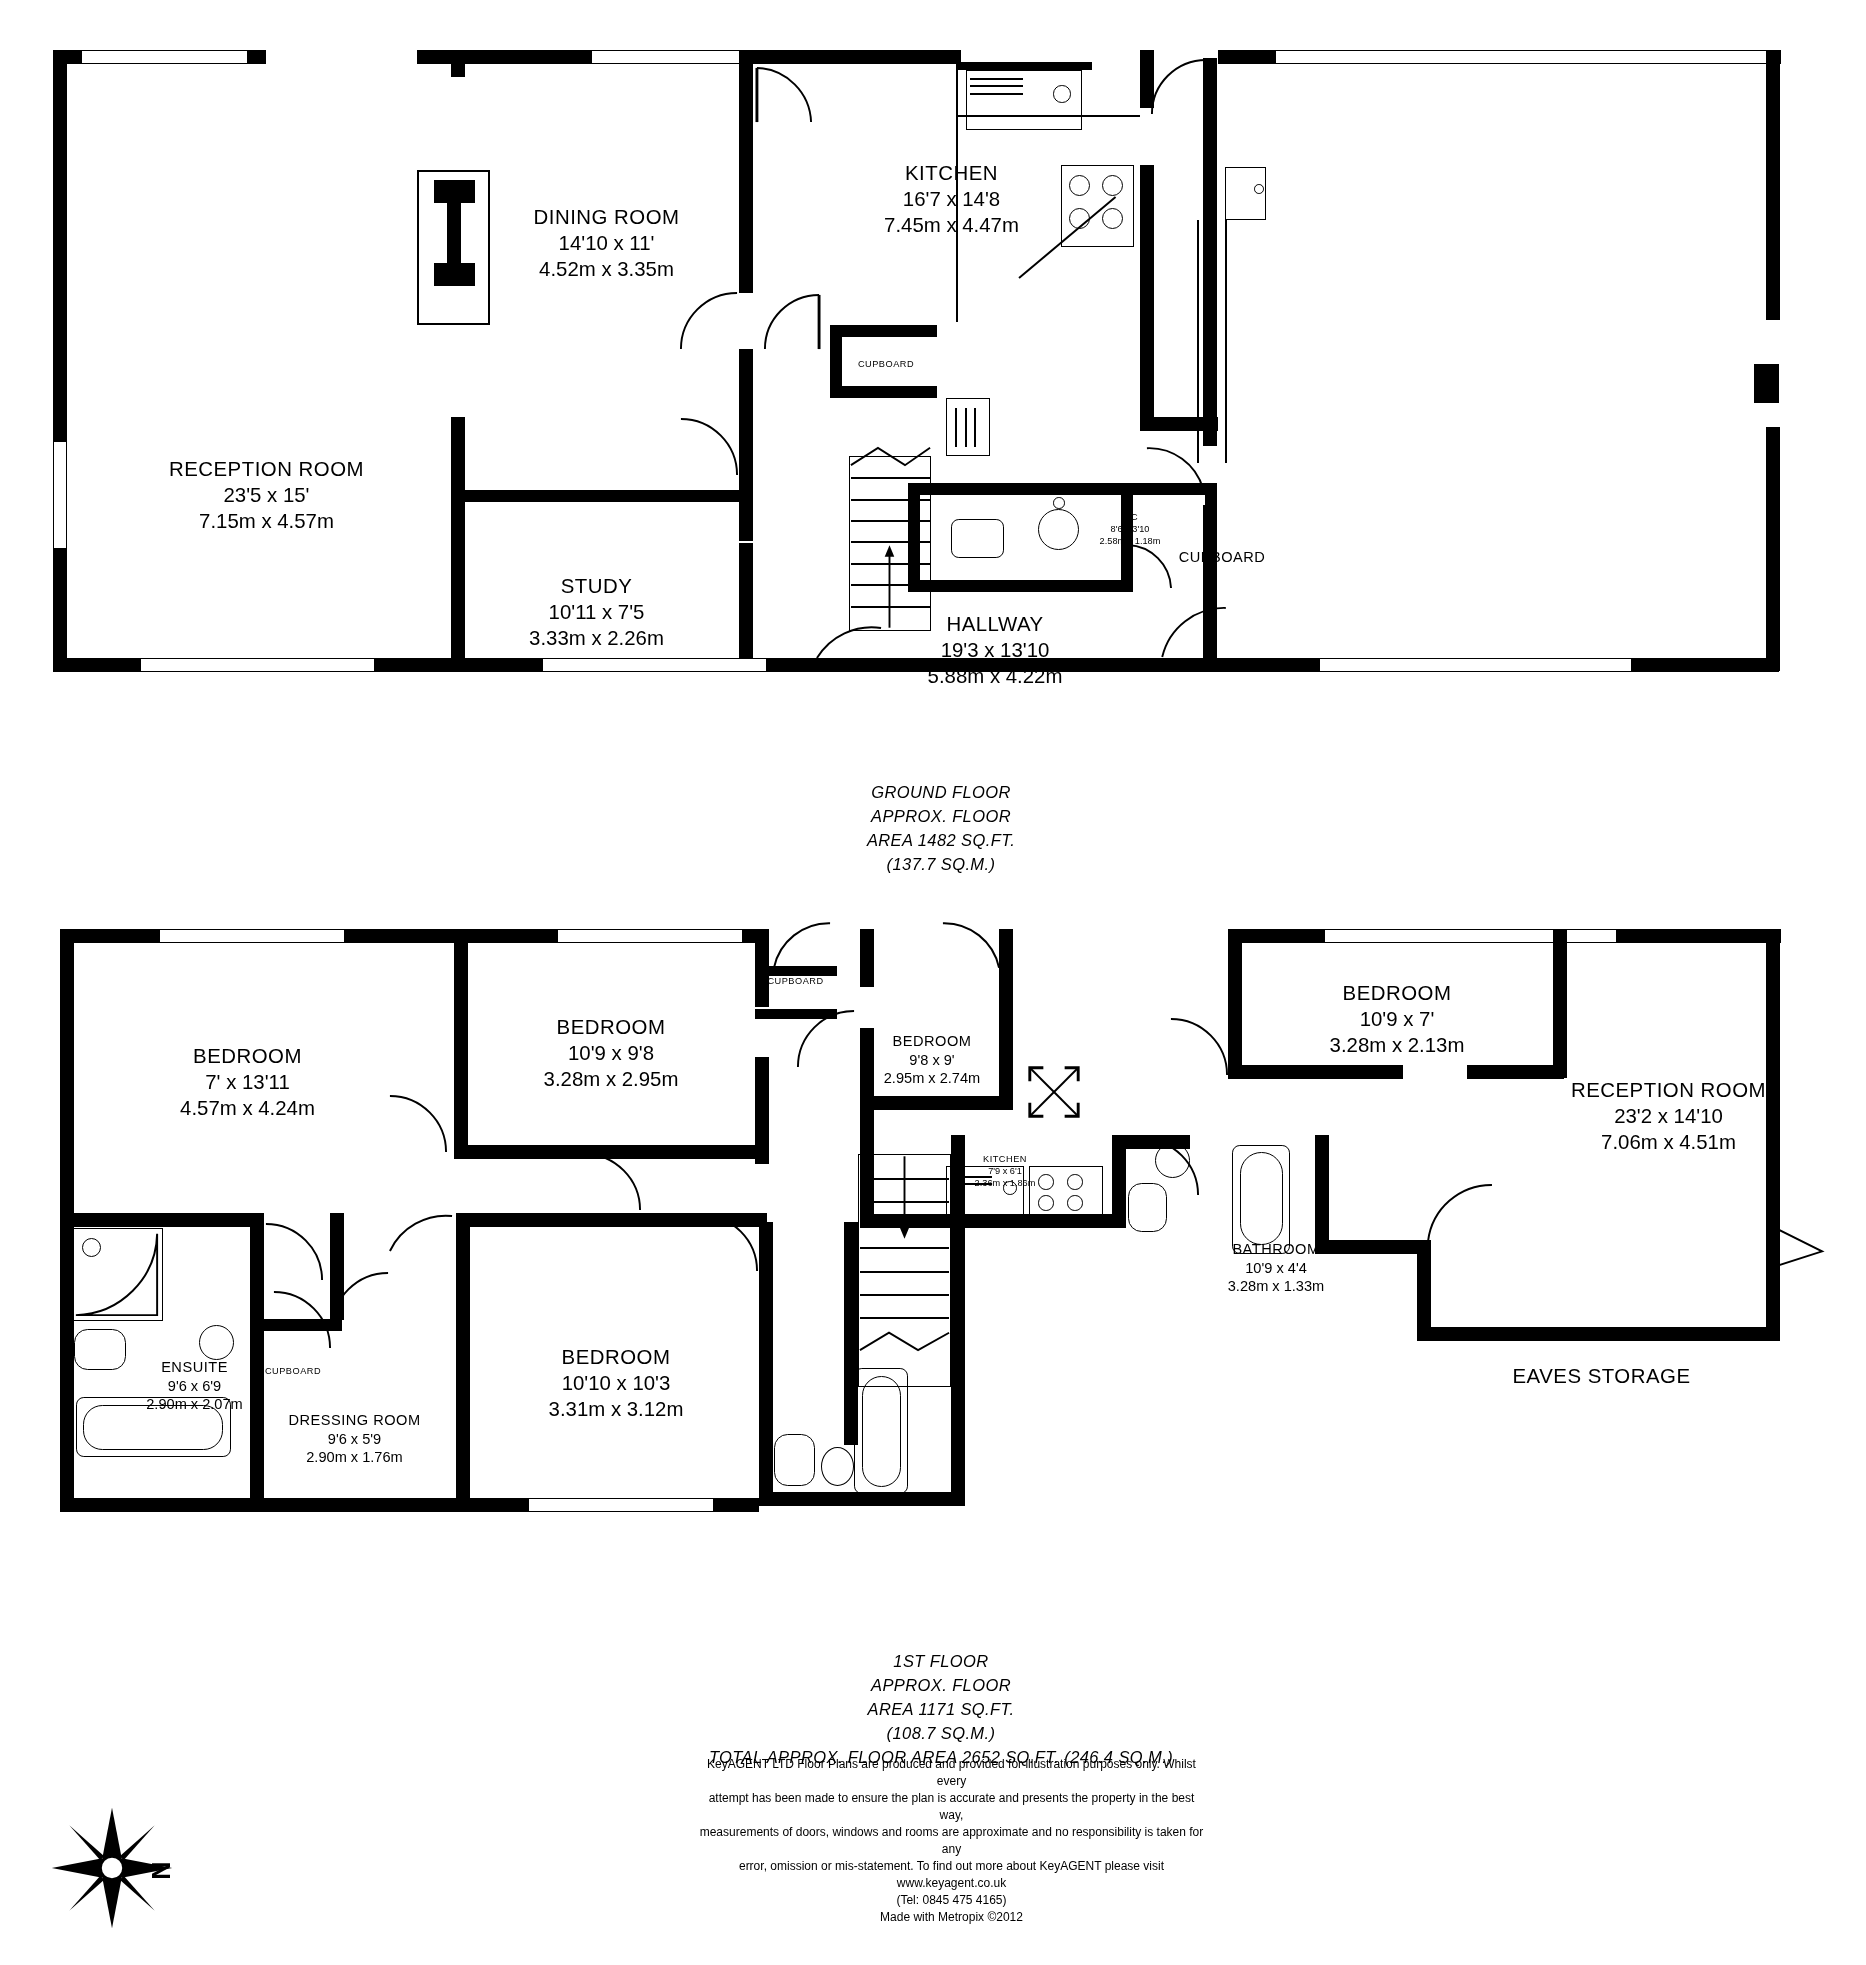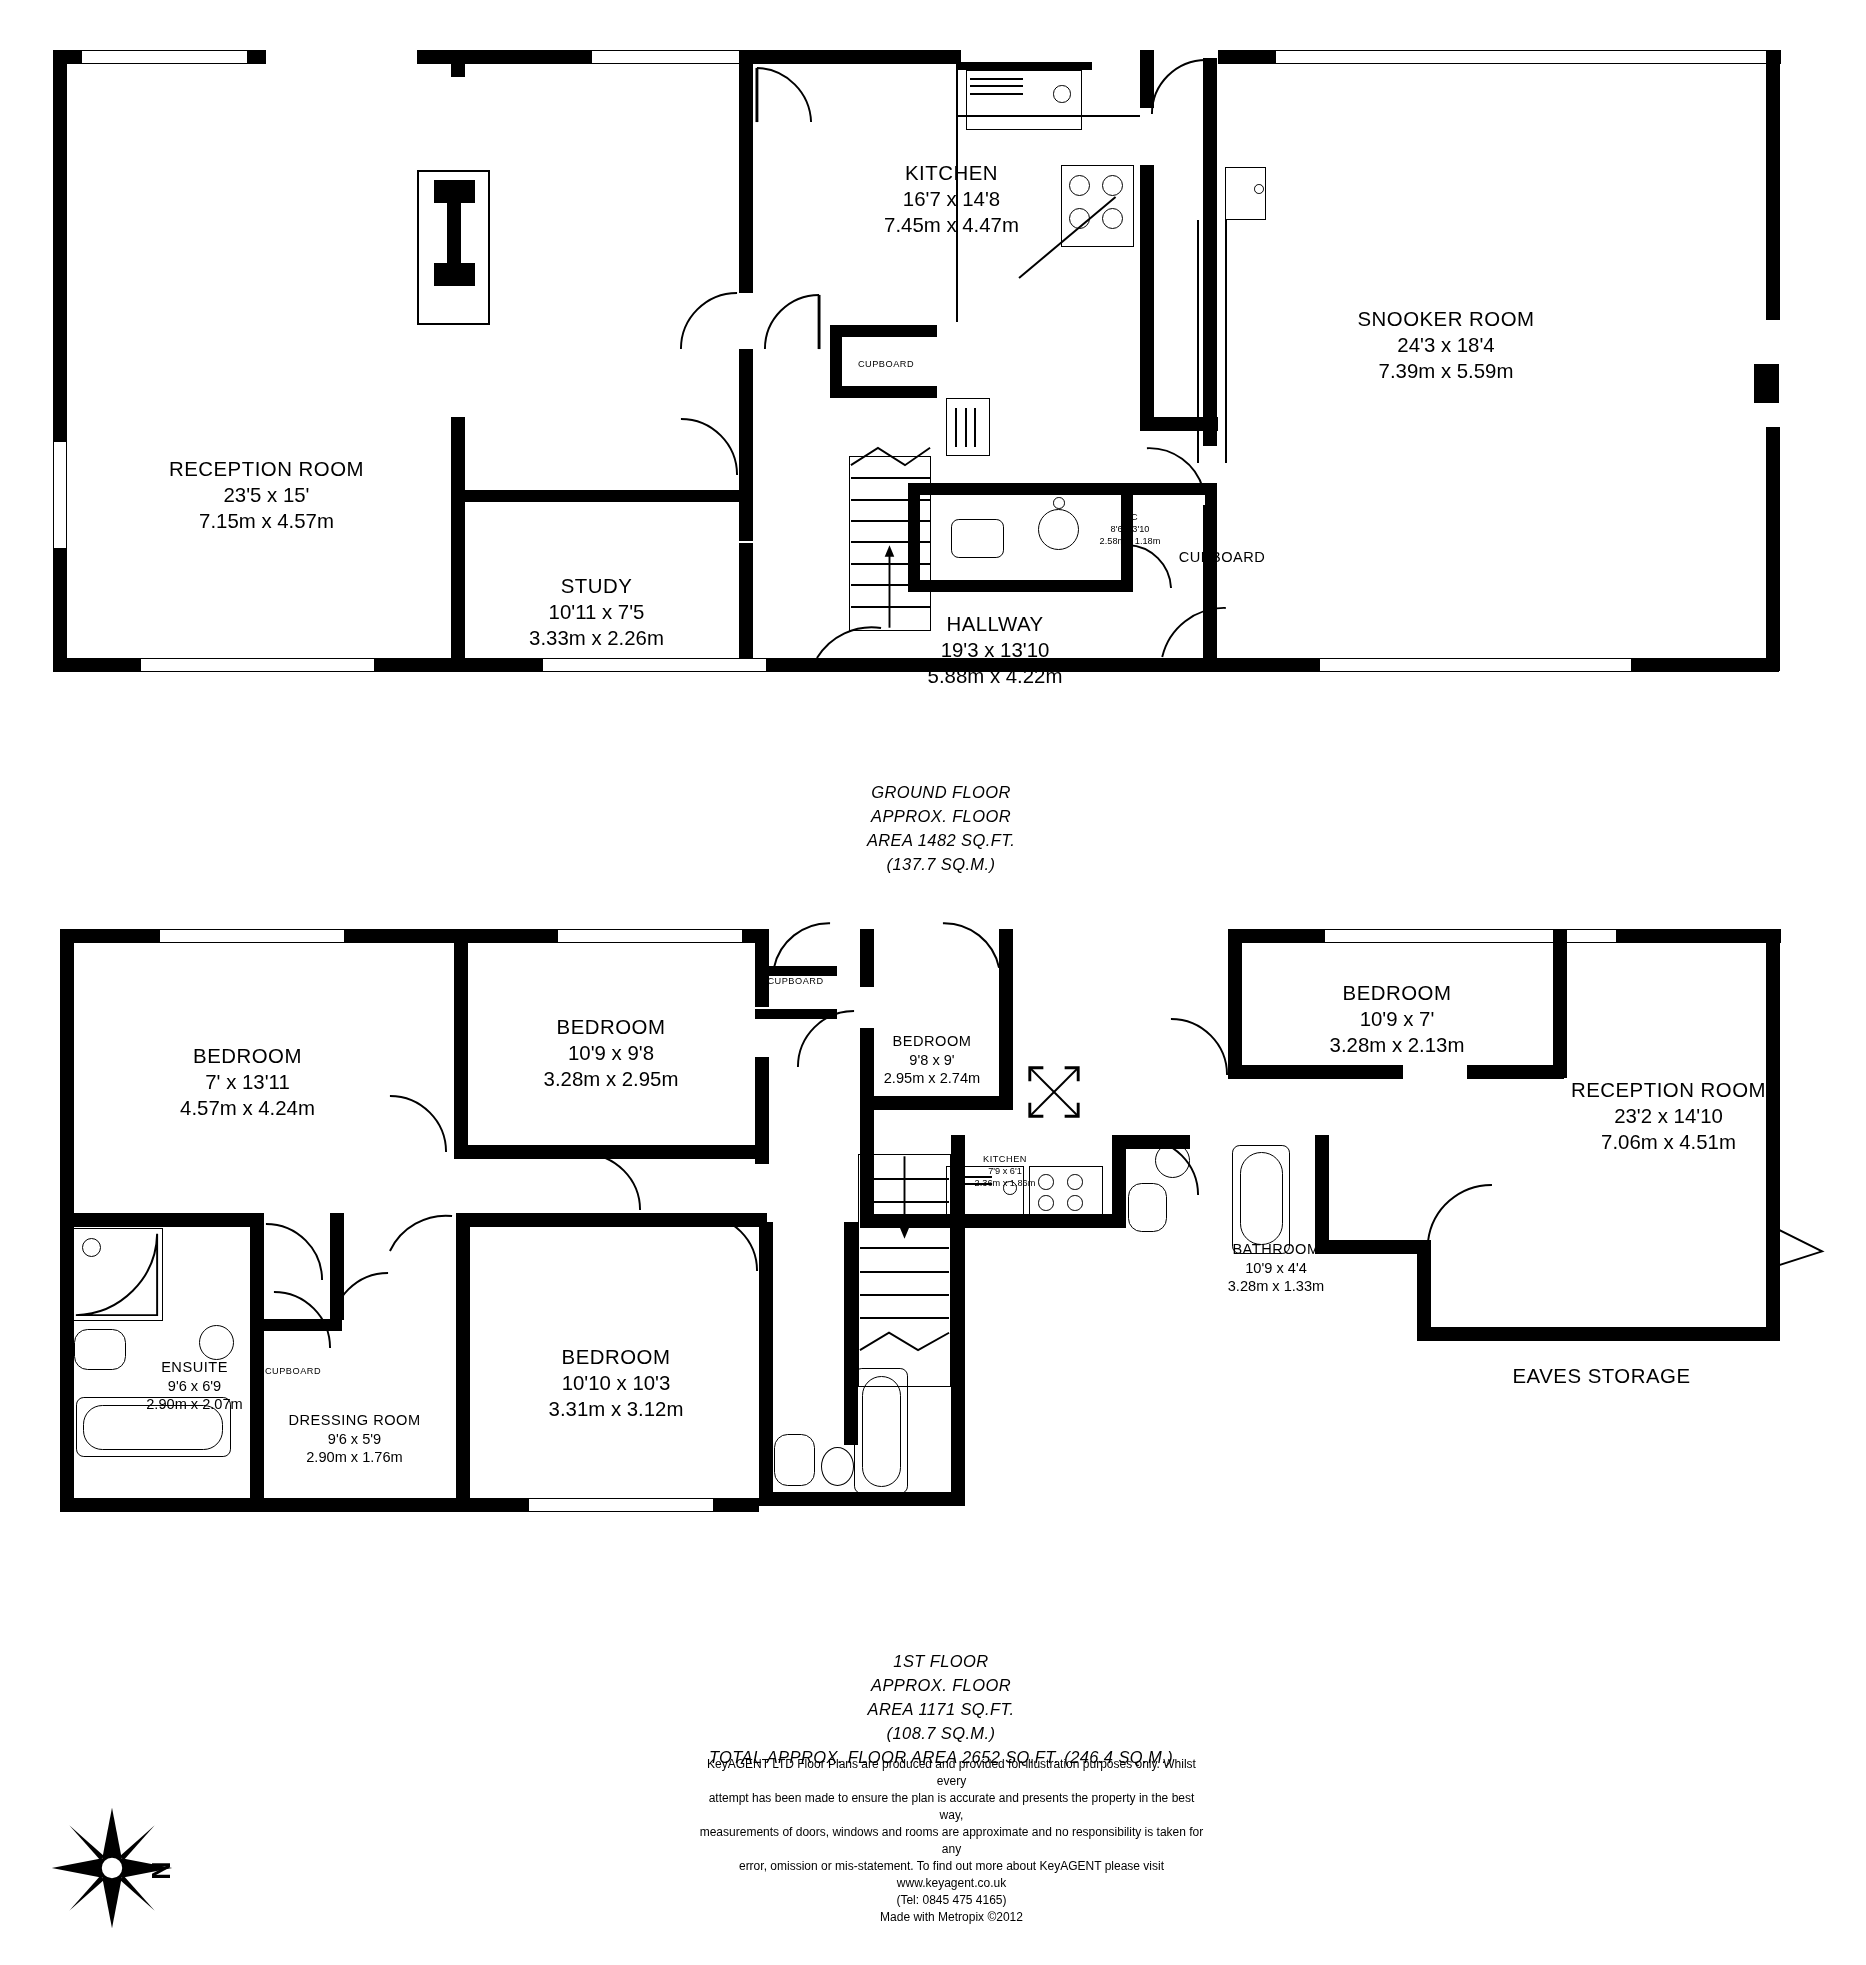--- a/index.html
+++ b/index.html
@@ -157,32 +157,32 @@
   <svg class="door" style="left:1145px;top:446px;width:60px;height:45px;border:none;" viewBox="0 0 62 46" width="60" height="45">
     <path d="M60 44 A58 58 0 0 0 2 2" stroke="#000" stroke-width="2" fill="none"></path>
   </svg>
   <svg class="door" style="left:1150px;top:58px;width:58px;height:58px;border:none;" viewBox="0 0 60 60" width="58" height="58">
     <path d="M2 58 A56 56 0 0 1 58 2" stroke="#000" stroke-width="2" fill="none"></path>
   </svg>
   <svg class="door" style="left:1126px;top:543px;width:47px;height:47px;border:none;" viewBox="0 0 48 48" width="47" height="47">
     <path d="M2 2 A46 46 0 0 1 46 46" stroke="#000" stroke-width="2" fill="none"></path>
   </svg>
 
+  <div class="room-label rl-lg" style="left:466px;top:204px;width:281px;">
+    <div class="nm">DINING ROOM</div>
+    <div>14'10 x 11'</div>
+    <div>4.52m x 3.35m</div>
+  </div>
 
   <div class="room-label rl-lg" style="left:830px;top:160px;width:243px;">
     <div class="nm">KITCHEN</div>
     <div>16'7 x 14'8</div>
     <div>7.45m x 4.47m</div>
   </div>
 
-  <div class="room-label rl-lg" style="left:1286px;top:306px;width:320px;">
-    <div class="nm">SNOOKER ROOM</div>
-    <div>24'3 x 18'4</div>
-    <div>7.39m x 5.59m</div>
-  </div>
 
   <div class="room-label rl-lg" style="left:116px;top:456px;width:301px;">
     <div class="nm">RECEPTION ROOM</div>
     <div>23'5 x 15'</div>
     <div>7.15m x 4.57m</div>
   </div>
 
   <div class="room-label rl-lg" style="left:475px;top:573px;width:243px;">
     <div class="nm">STUDY</div>
     <div>10'11 x 7'5</div>

